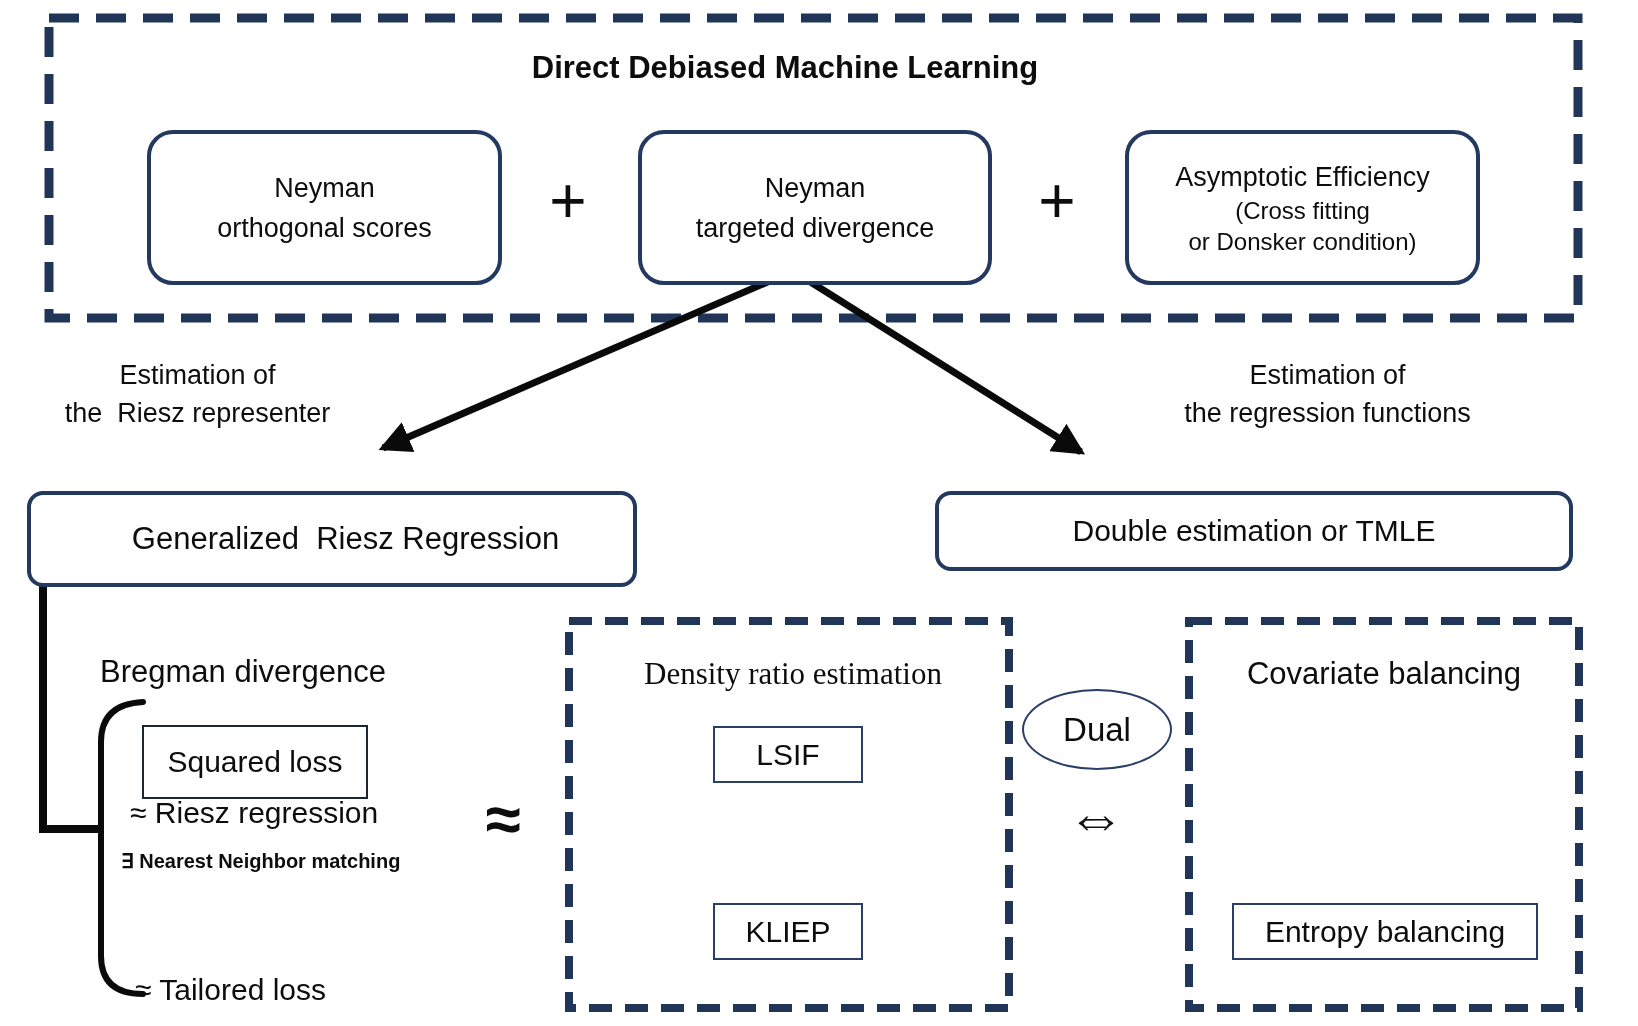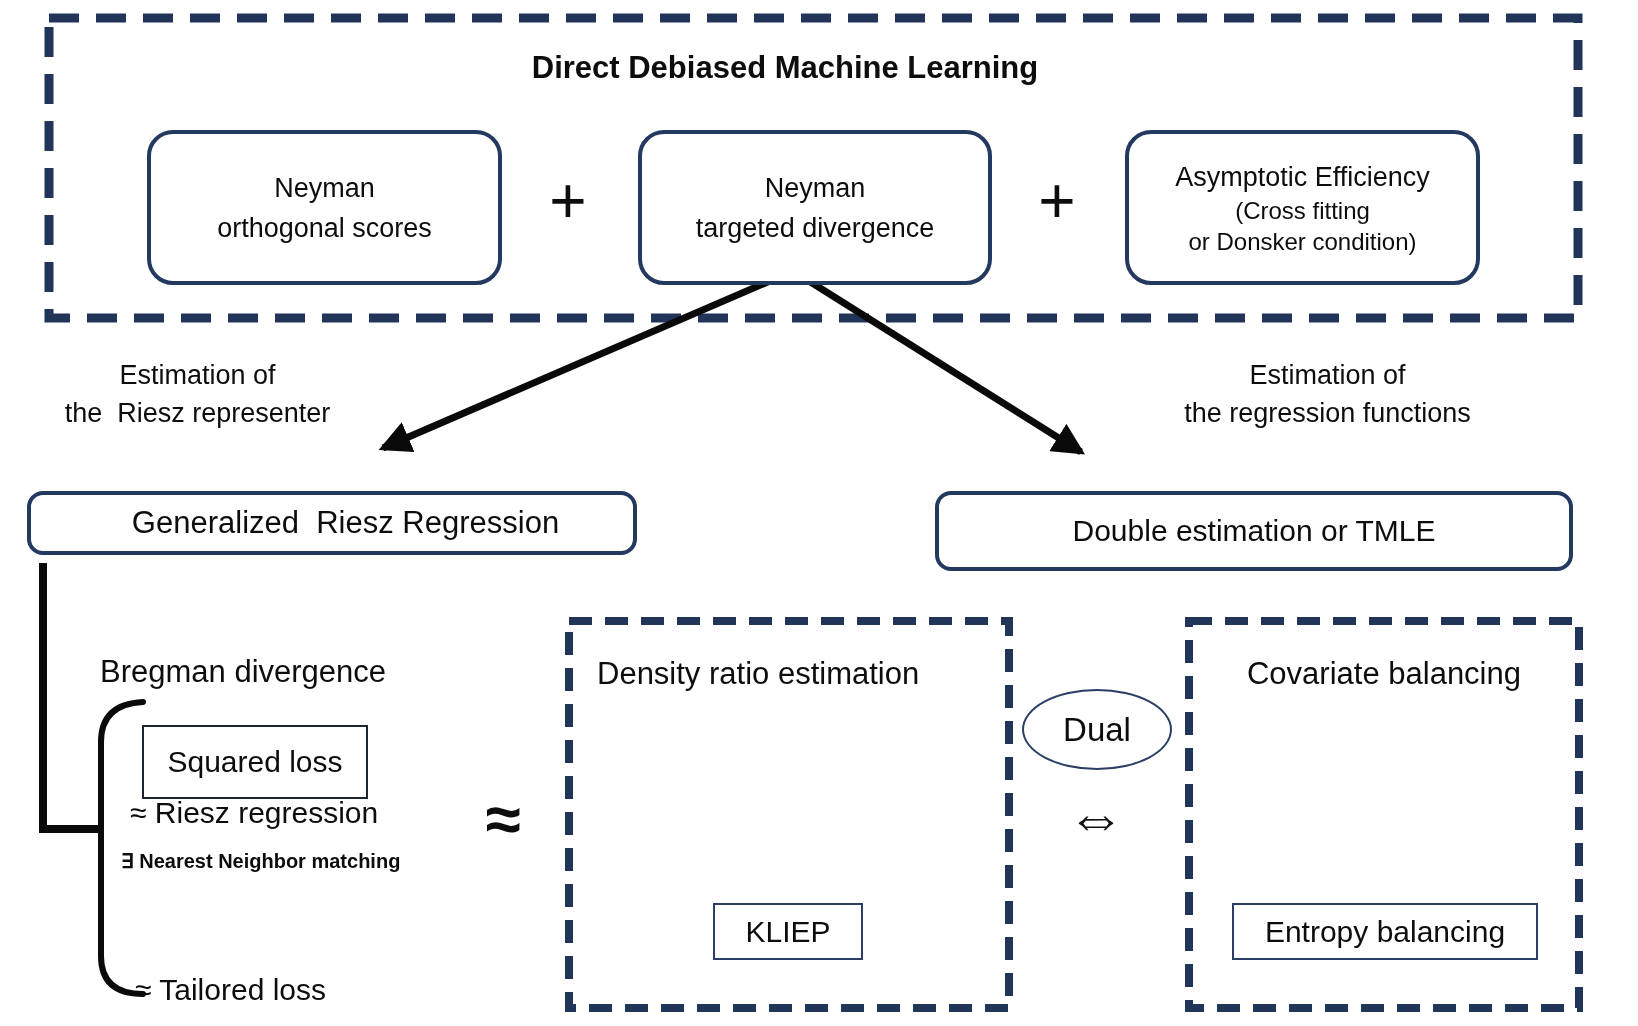--- a/index.html
+++ b/index.html
@@ -77,21 +77,21 @@
   <div class="abs label27" style="left:30px;top:348px;width:335px;">
     <span class="ln">Estimation of</span>
     <span class="ln prespace">the  Riesz representer</span>
   </div>
 
   <div class="abs label27" style="left:1155px;top:348px;width:345px;">
     <span class="ln">Estimation of</span>
     <span class="ln">the regression functions</span>
   </div>
 
-  <div class="abs pillbox center" style="left:27px;top:483px;width:610px;height:64px;padding-left:27px;">
+  <div class="abs pillbox center" style="left:27px;top:483px;width:610px;height:96px;padding-left:27px;">
     <span class="prespace" style="font-size:31px;">Generalized  Riesz Regression</span>
   </div>
 
   <div class="abs pillbox center" style="left:935px;top:483px;width:638px;height:80px;">
     <span style="font-size:30px;">Double estimation or TMLE</span>
   </div>
 
   <div class="abs" style="left:100px;top:646px;width:340px;font-size:31px;">Bregman divergence</div>
 
   <div class="abs thinbox center" style="left:142px;top:717px;width:226px;height:74px;">
@@ -100,22 +100,25 @@
 
   <div class="abs item30" style="left:130px;top:788px;">≈ Riesz regression</div>
 
   <div class="abs" style="left:121px;top:841px;font-size:20px;font-weight:600;">∃ Nearest Neighbor matching</div>
 
 
   <div class="abs item30" style="left:135px;top:965px;">≈ Tailored loss</div>
 
   <div class="abs approx-big" style="left:462px;top:772px;width:82px;">≈</div>
 
-  <div class="abs sec-title" style="left:597px;top:648px;width:440px;text-align:left;">Density ratio estimation</div>
+  <div class="abs sec-title" style="left:573px;top:648px;width:440px;text-align:center;font-family:Liberation Serif, serif;">Density ratio estimation</div>
 
+  <div class="abs navybox center" style="left:713px;top:718px;width:150px;height:57px;">
+    <span class="item30">LSIF</span>
+  </div>
 
   <div class="abs navybox center" style="left:713px;top:895px;width:150px;height:57px;">
     <span class="item30">KLIEP</span>
   </div>
 
   <div class="abs dual-ellipse center" style="left:1022px;top:681px;width:150px;height:81px;">
     <span style="font-size:33px;">Dual</span>
   </div>
 
   <div class="abs dbl-arrow" style="left:1041px;top:768px;width:110px;">⇔</div>

